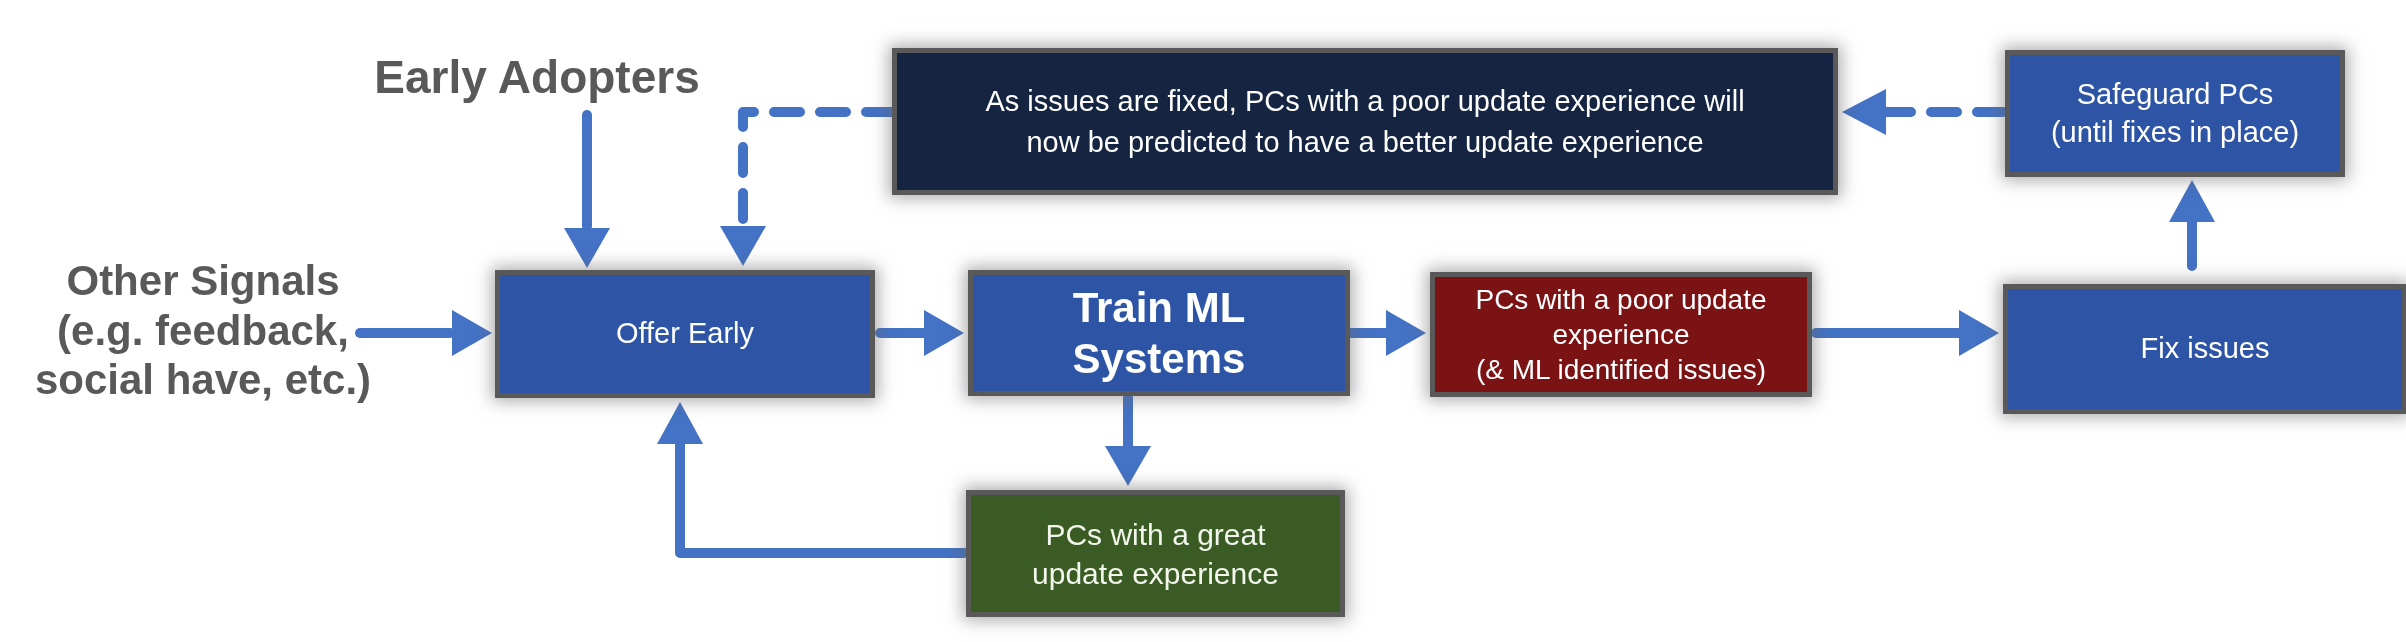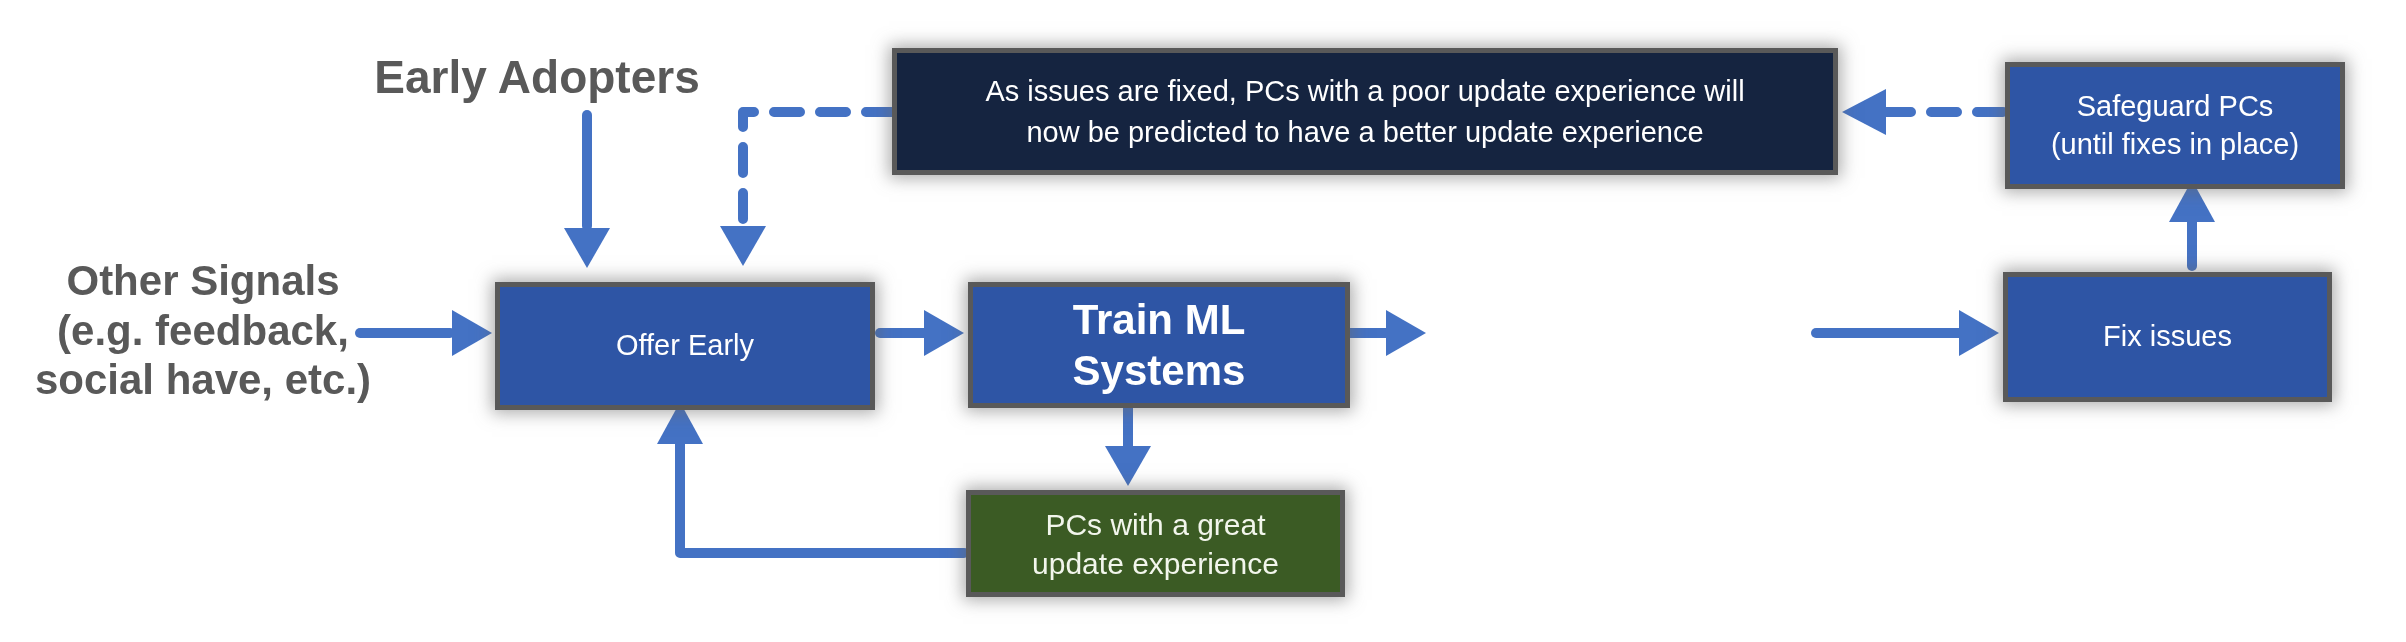--- a/index.html
+++ b/index.html
@@ -13,31 +13,31 @@
     font-family:"Liberation Sans", sans-serif;
   }
   .node{
     position:absolute; box-sizing:border-box;
     display:flex; align-items:center; justify-content:center;
     text-align:center; color:#FFFFFF;
     border:5px solid var(--border-gray);
     box-shadow:0 0 16px 3px rgba(100,100,100,0.55);
     white-space:pre-line; font-size:29px; line-height:1.3;
   }
-  .blue{background:var(--node-blue);margin-top:12px;}
+  .blue{background:var(--node-blue);}
   .navy{background:var(--node-navy);}
   .red{background:var(--node-red);}
   .green{background:var(--node-green); color:#F2F6EC; font-size:30px;}
   #node-offer-update   {left:495px;  top:270px; width:380px; height:128px;}
   #node-train-ml       {left:968px;  top:270px; width:382px; height:126px; font-weight:bold; font-size:42px; line-height:1.22;}
-  #node-fixed-note     {left:892px;  top:48px;  width:946px; height:127px; line-height:1.38;}
+  #node-fixed-note     {left:892px;  top:48px;  width:946px; height:147px; line-height:1.38;}
   #node-poor-update    {left:1430px; top:272px; width:382px; height:125px; font-size:28px; line-height:1.26;}
-  #node-fix-issues     {left:2003px; top:260px; width:329px; height:130px;}
+  #node-fix-issues     {left:2003px; top:284px; width:404px; height:130px;}
   #node-safeguard      {left:2005px; top:50px;  width:340px; height:127px;}
-  #node-great-update   {left:966px;  top:490px; width:379px; height:107px;}
+  #node-great-update   {left:966px;  top:490px; width:379px; height:127px;}
   .freelabel{
     position:absolute; color:var(--label-gray); font-weight:bold;
     text-align:center; white-space:pre-line;
   }
   #label-early-adopters{left:287px; top:50px; width:500px; font-size:46px; line-height:1.2;}
   #label-other-signals {left:3px;  top:256px; width:400px; font-size:42px; line-height:1.18;}
   #arrow-layer{position:absolute; left:0; top:0; width:2406px; height:642px; pointer-events:none;}
   #arrow-layer line, #arrow-layer polyline{
     stroke:var(--arrow-blue); stroke-width:10; stroke-linecap:round; stroke-linejoin:round; fill:none;
   }
@@ -95,18 +95,21 @@
   <div class="freelabel" id="label-early-adopters">Early Adopters</div>
   <div class="freelabel" id="label-other-signals">Other Signals
 (e.g. feedback,
 social have, etc.)</div>
 
   <div class="node blue" id="node-offer-update">Offer Early</div>
   <div class="node blue" id="node-train-ml">Train ML
 Systems</div>
   <div class="node navy" id="node-fixed-note">As issues are fixed, PCs with a poor update experience will
 now be predicted to have a better update experience</div>
+  <div class="node red" id="node-poor-update">PCs with a poor update
+experience
+(&amp; ML identified issues)</div>
   <div class="node blue" id="node-fix-issues">Fix issues</div>
   <div class="node blue" id="node-safeguard">Safeguard PCs
 (until fixes in place)</div>
   <div class="node green" id="node-great-update">PCs with a great
 update experience</div>
 </div>
 
 </body></html>

